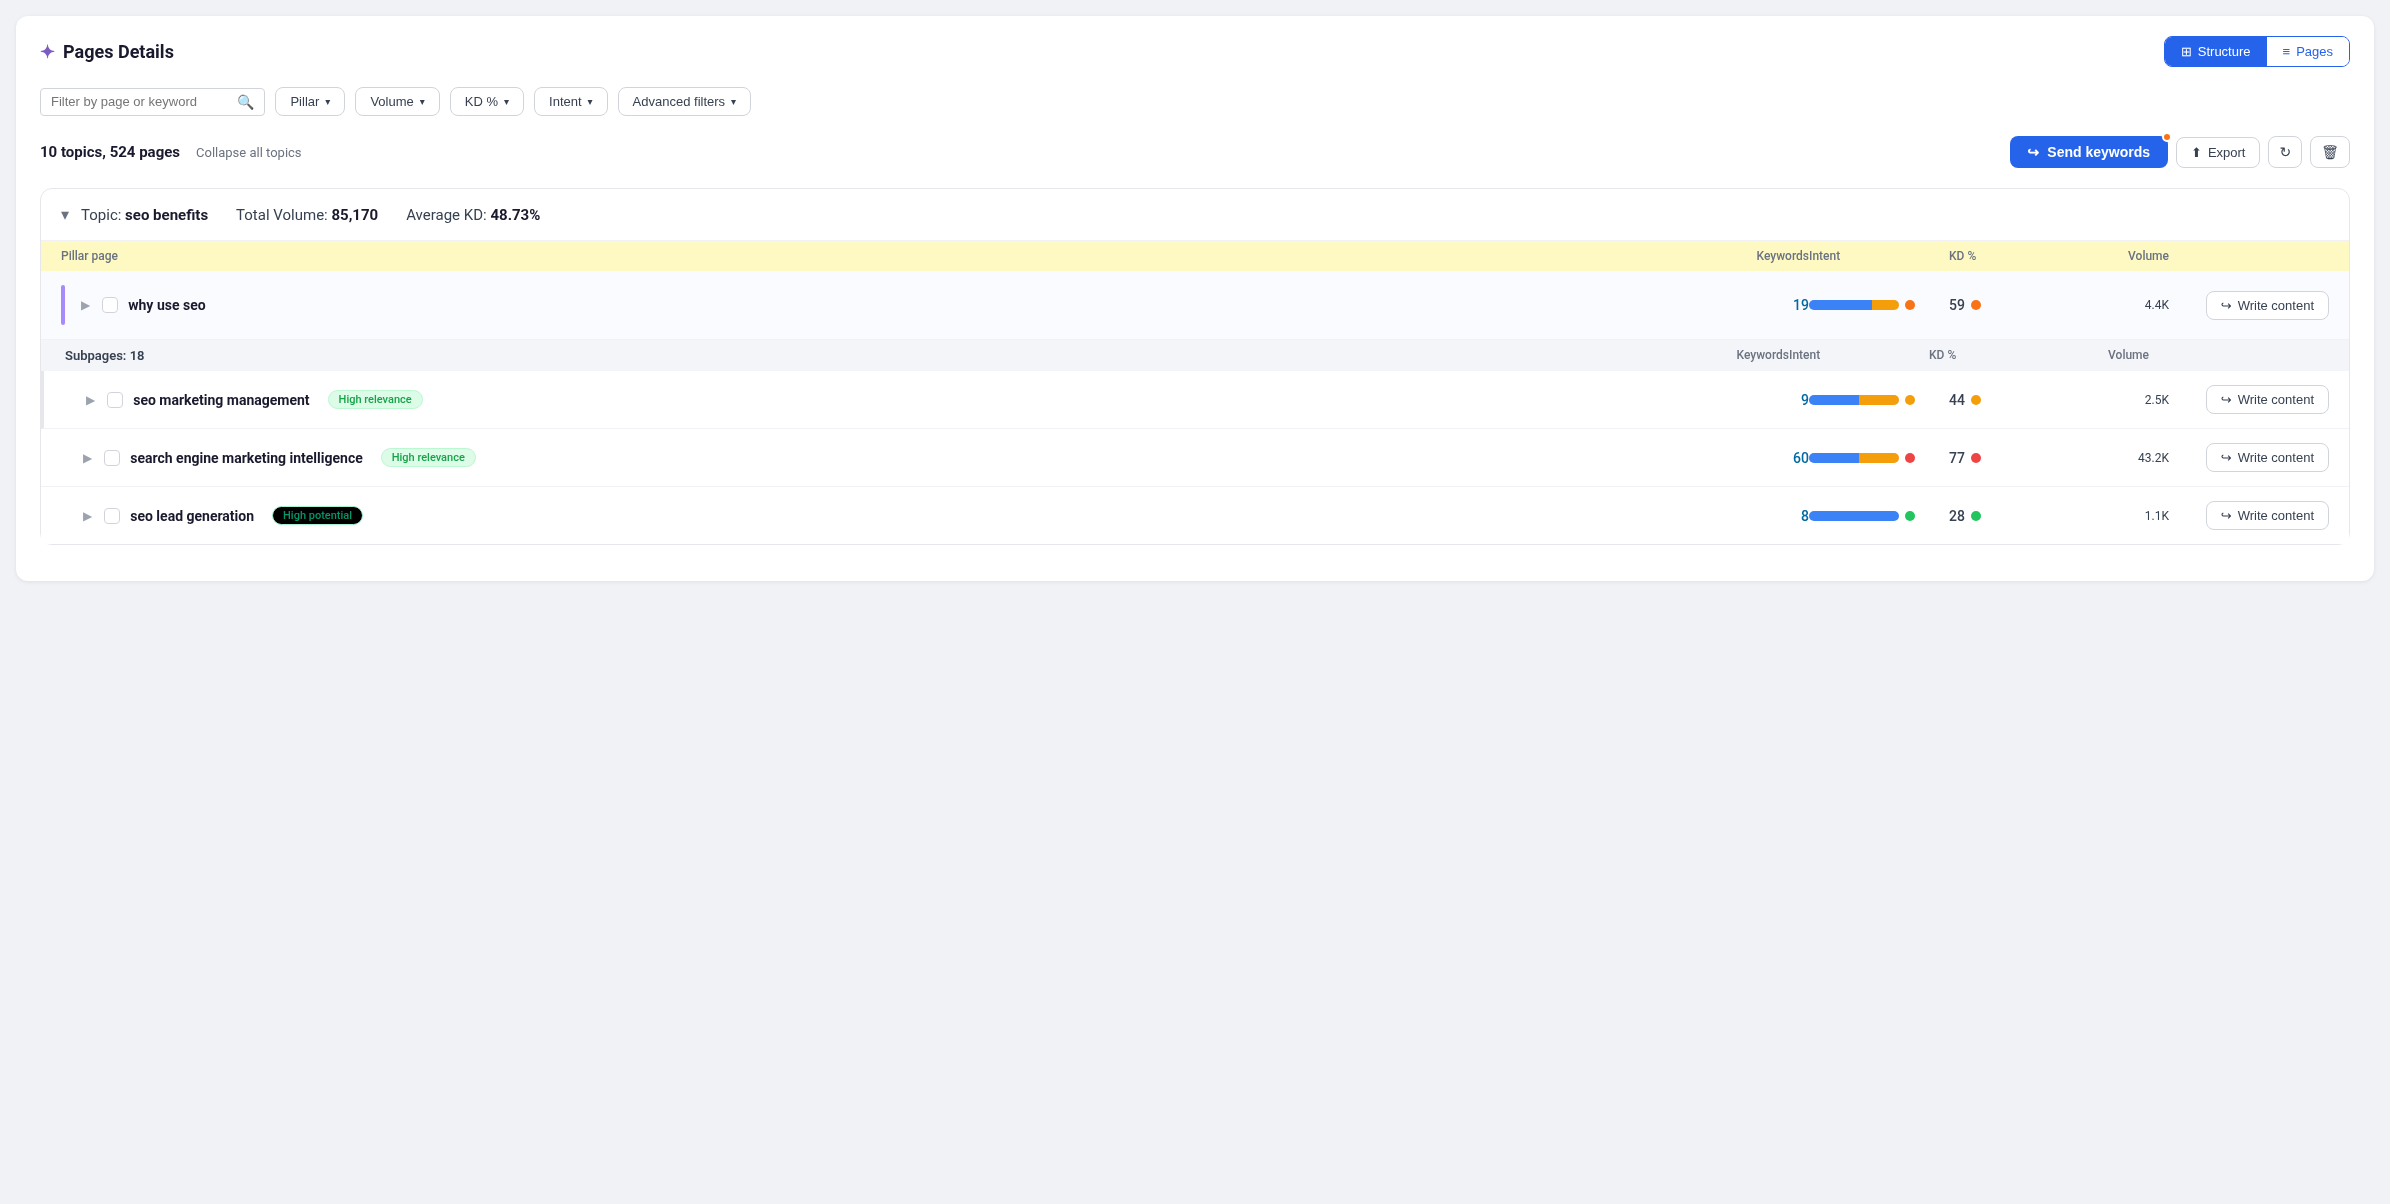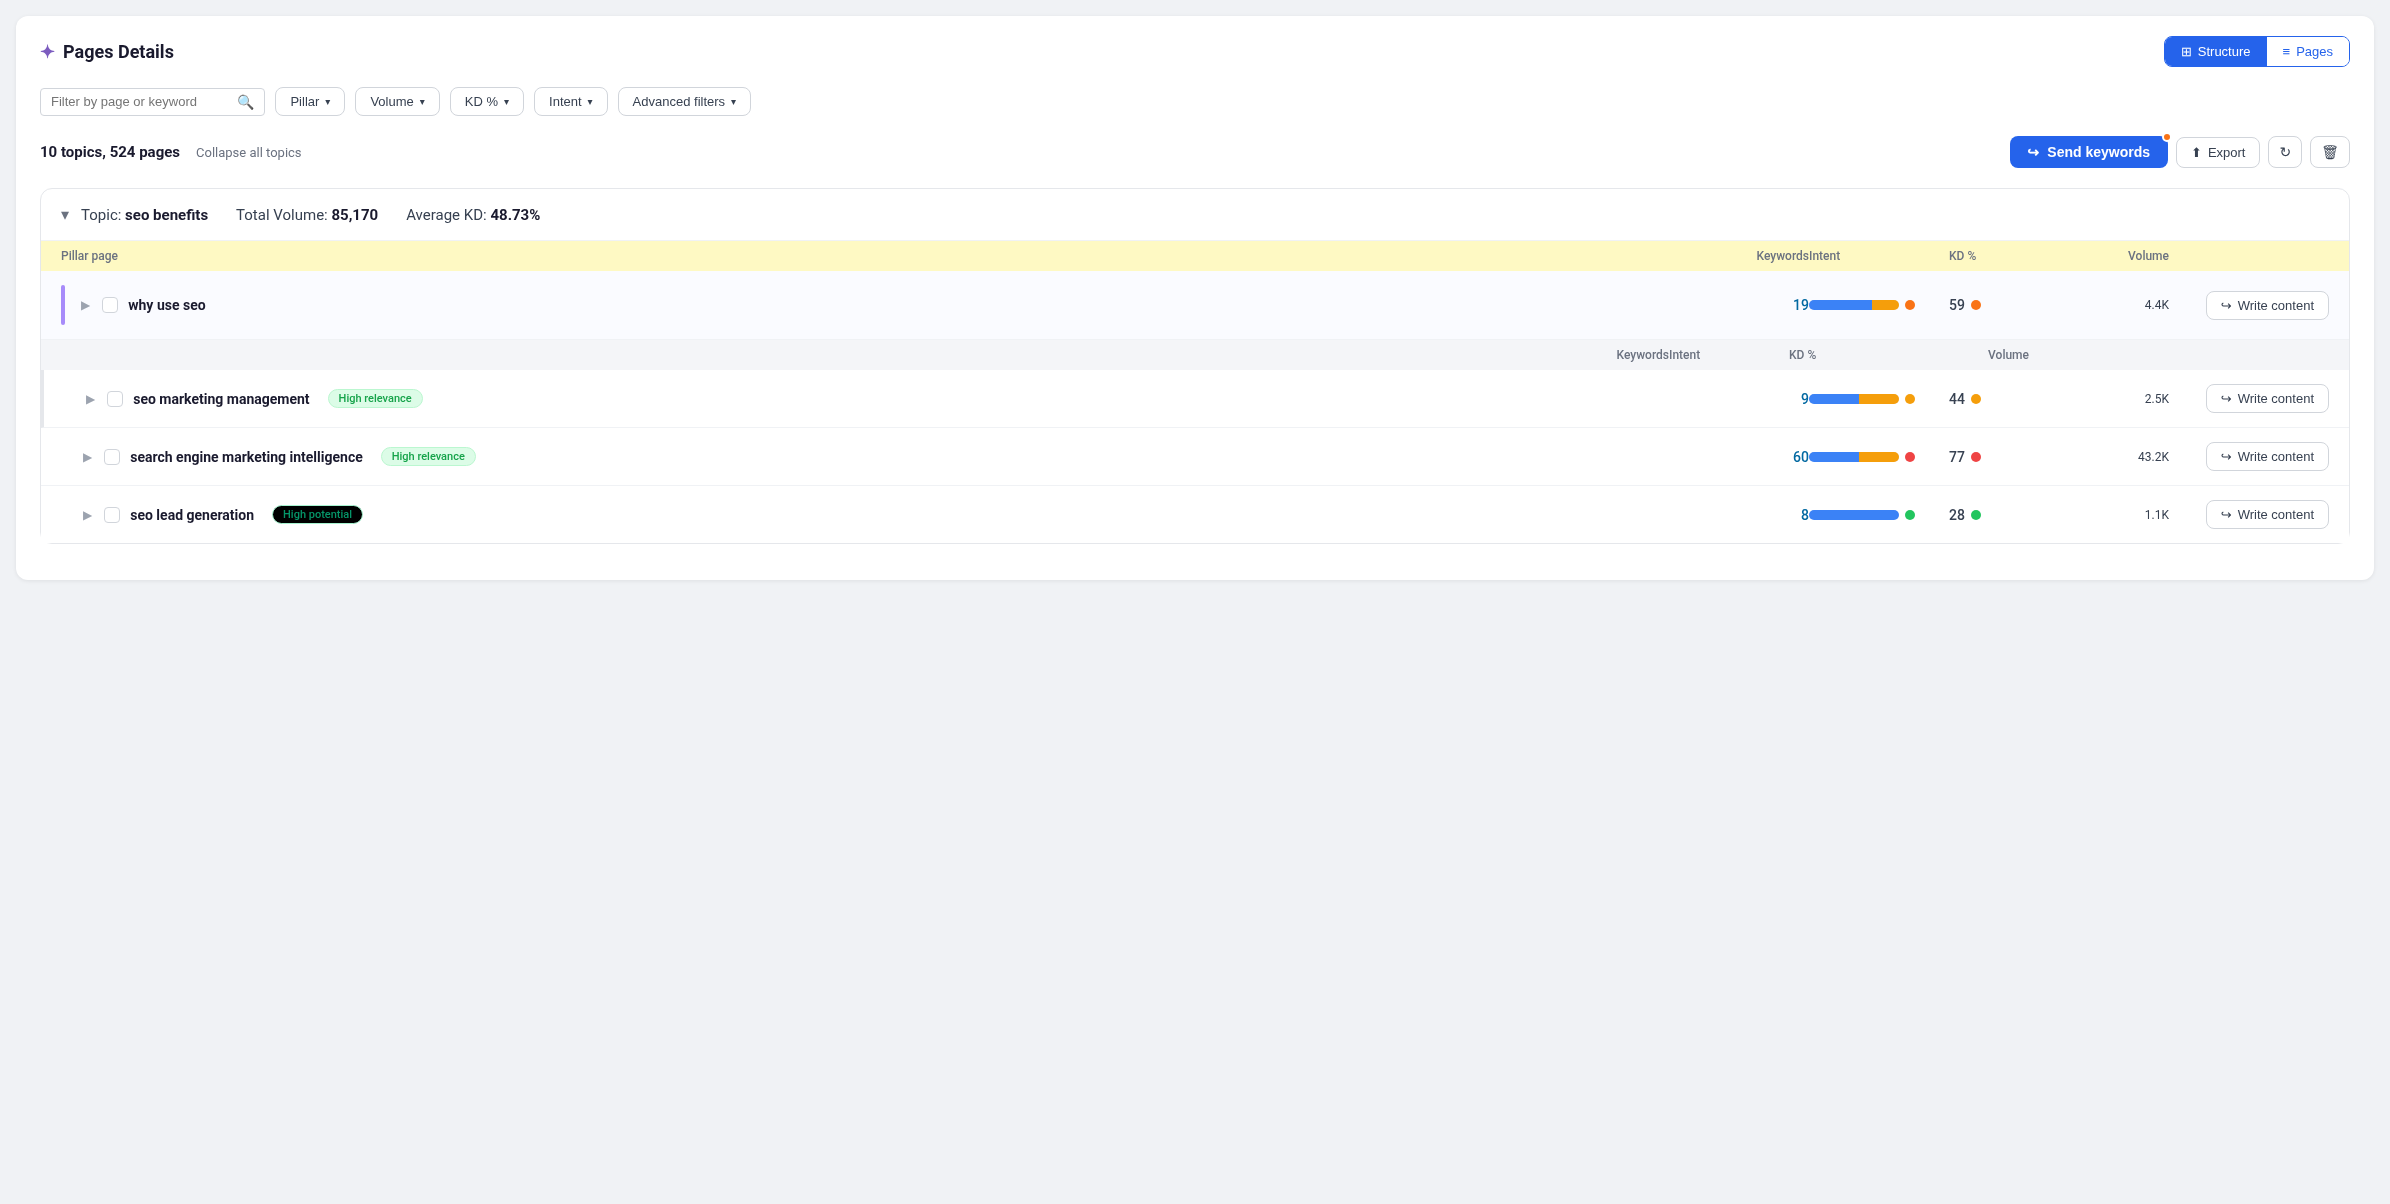--- a/index.html
+++ b/index.html
@@ -484,20 +484,21 @@
         <div class="cell-action">
           <button class="write-btn">
             <span>↪</span>
             <span>Write content</span>
           </button>
           <span class="notif-dot"></span>
         </div>
       </div>
 
       <div class="subpages-header-row">
+        <div class="subpages-label">Subpages: 18</div>
         <div style="text-align:right">Keywords</div>
         <div>Intent</div>
         <div>KD %</div>
         <div style="text-align:right">Volume</div>
         <div></div>
       </div>
 
       <div class="table-row sub" style="border-left: 3px solid #e5e7eb; margin-left:0;">
         <div class="cell-page" style="padding-left:20px;">
           <span class="row-chevron">▶</span>

